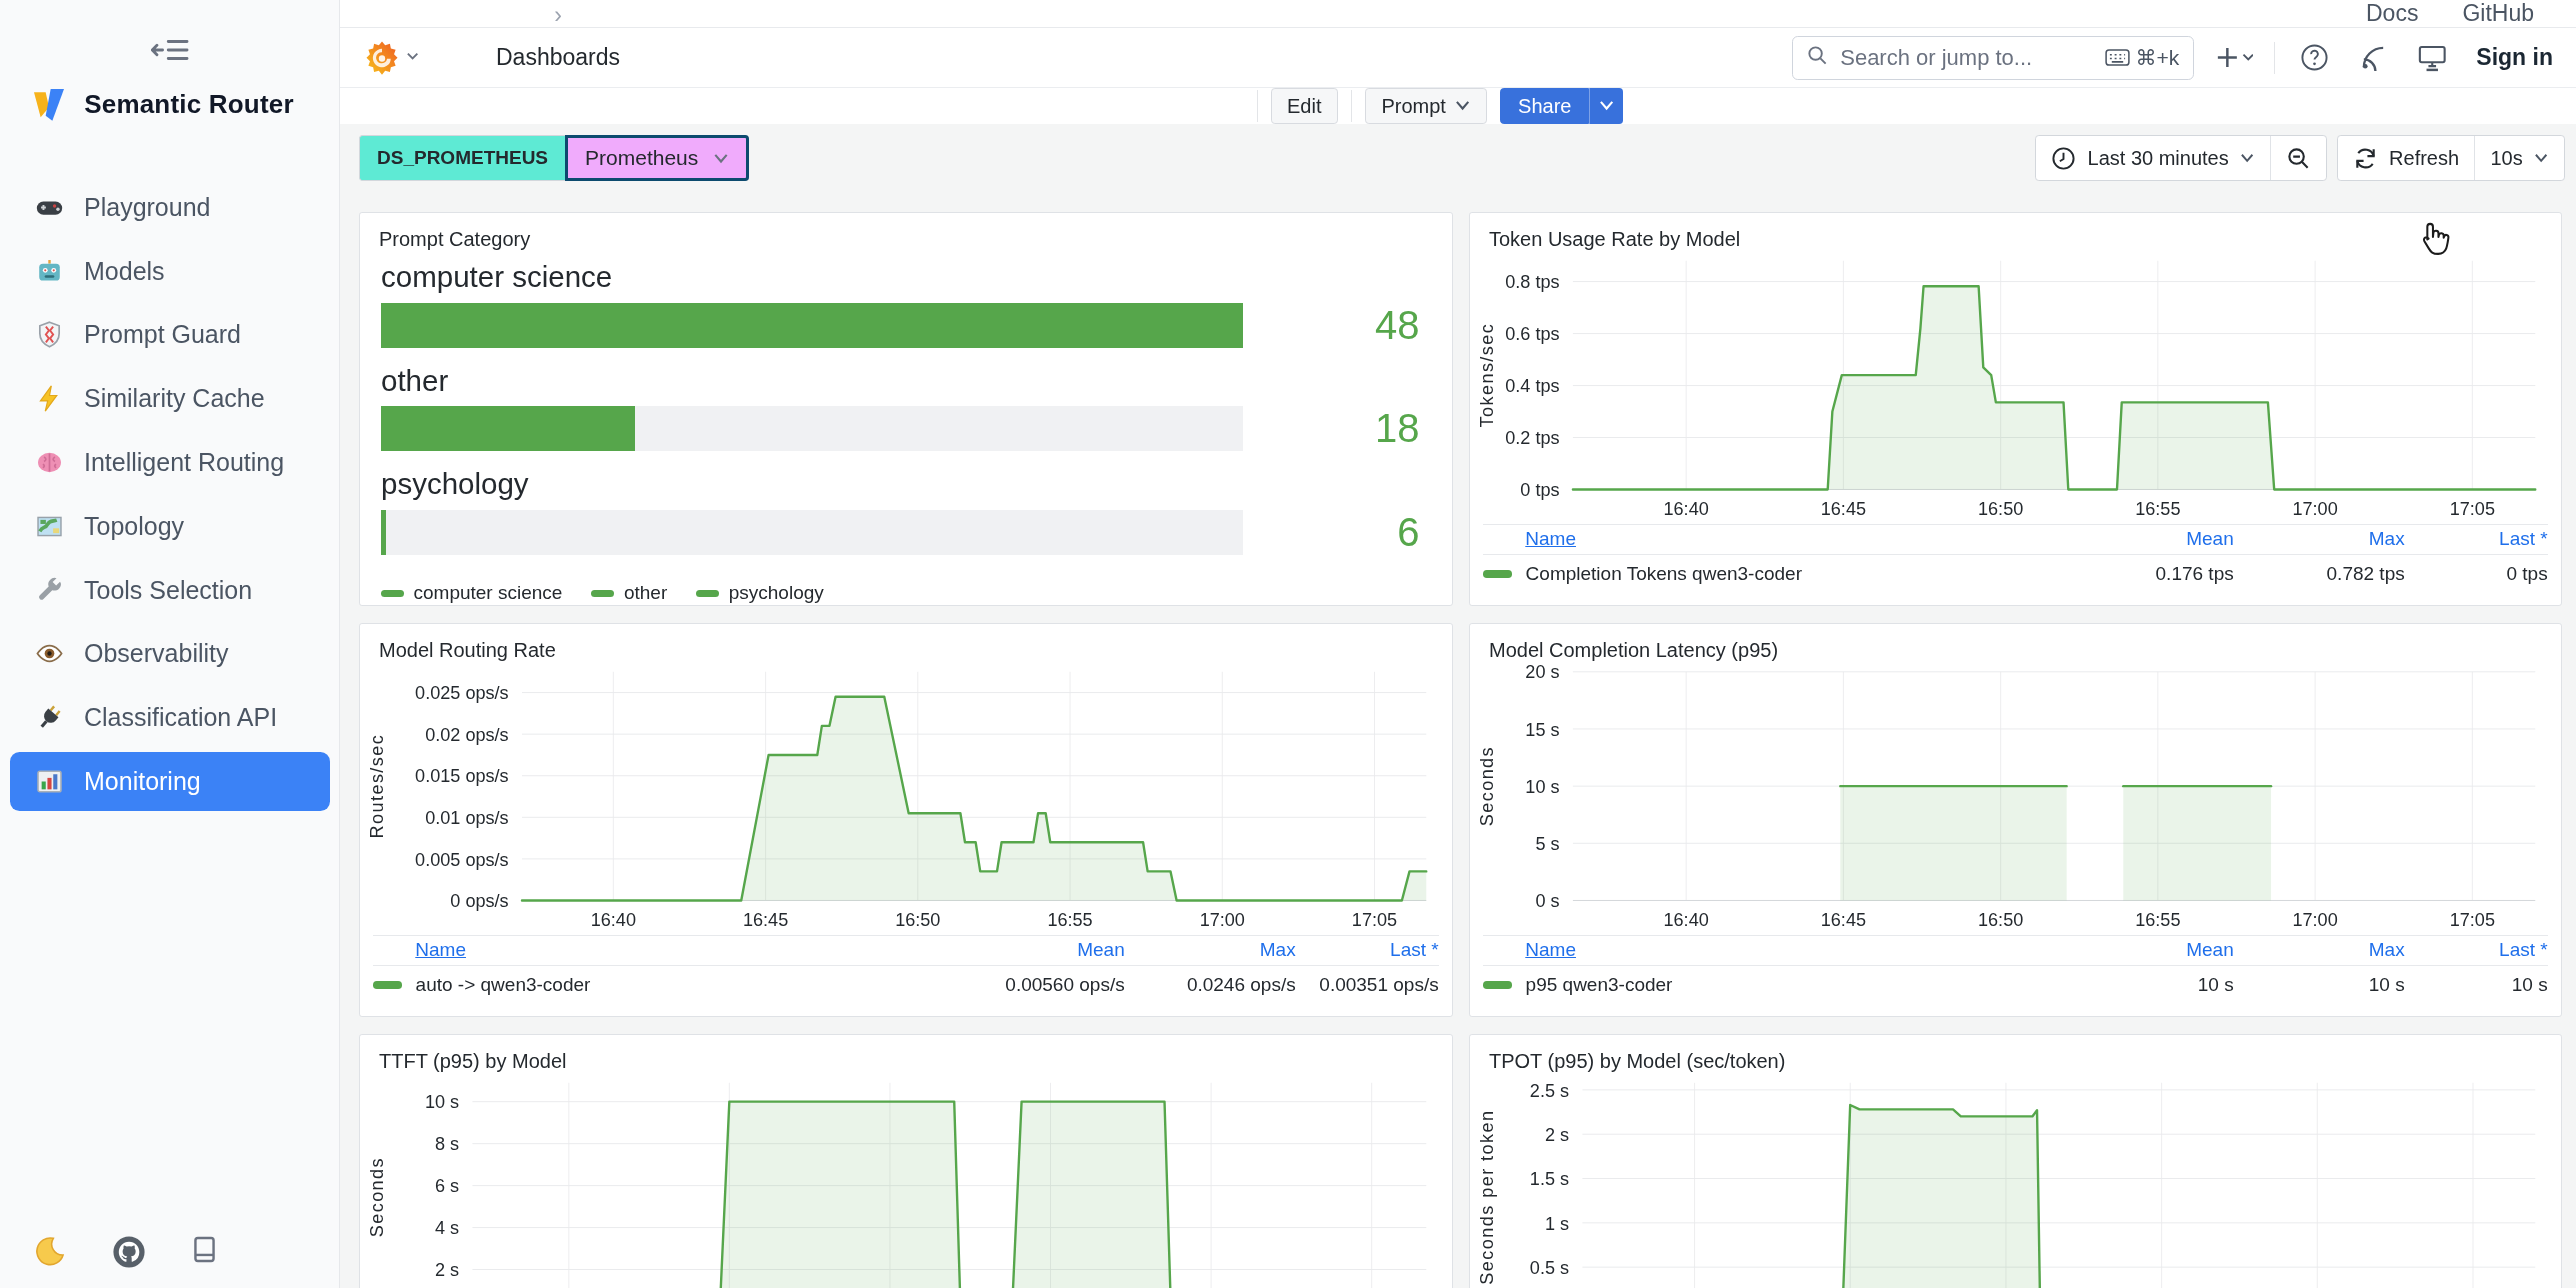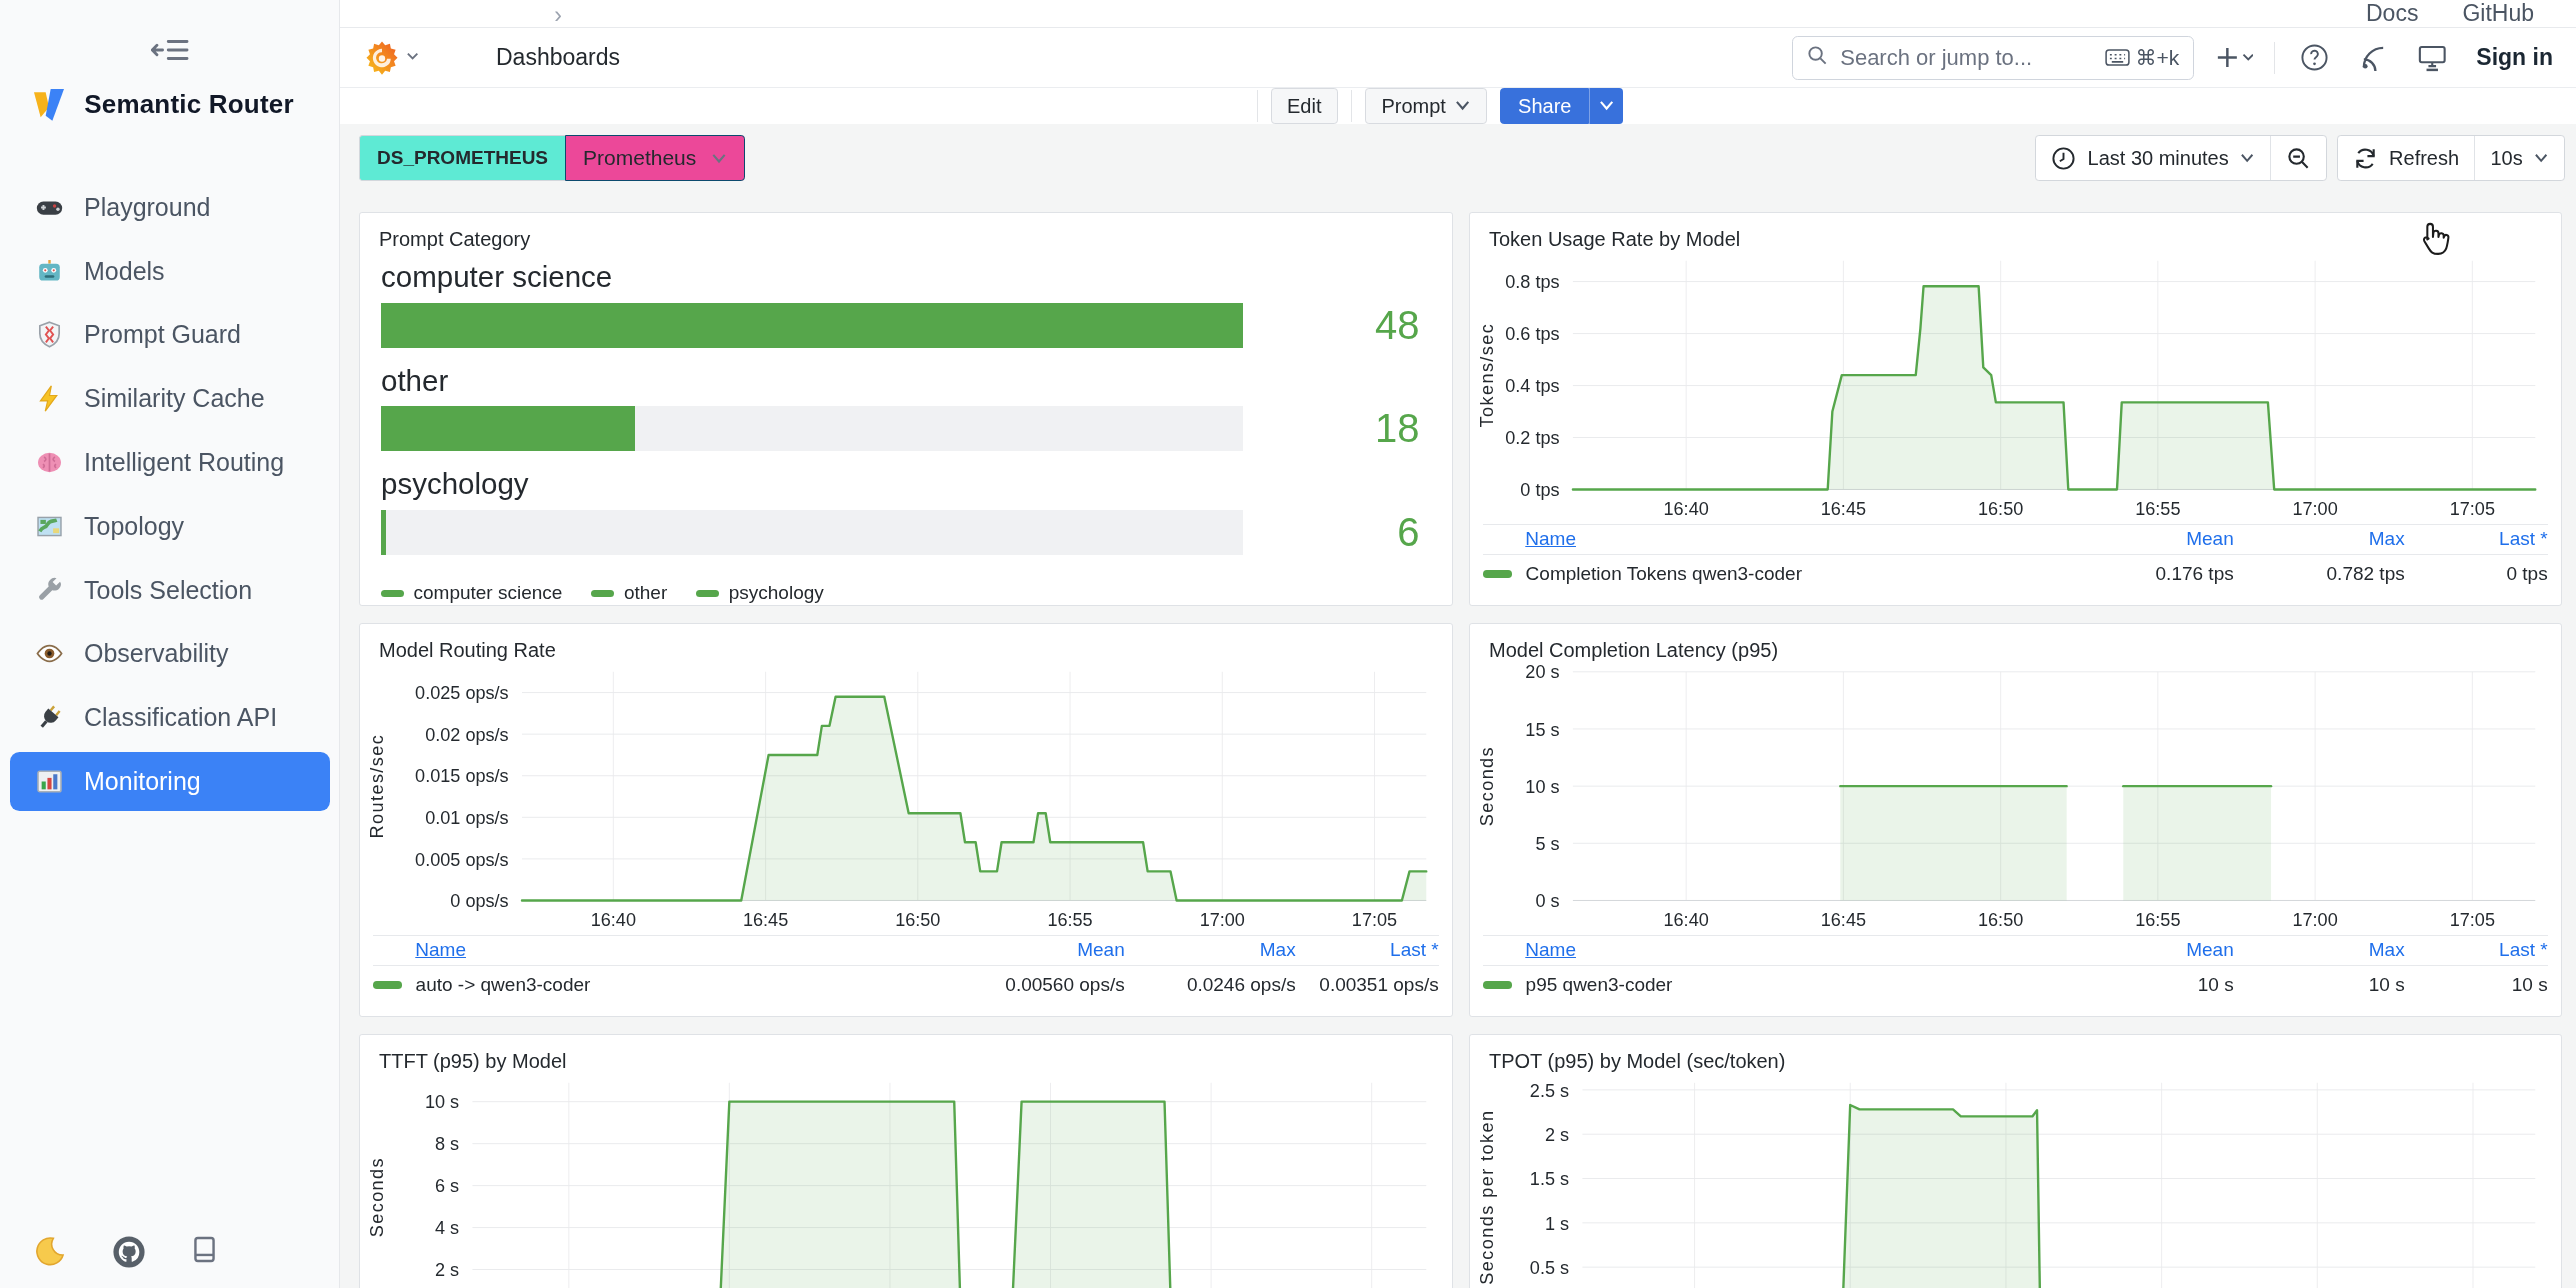--- a/index.html
+++ b/index.html
@@ -57,22 +57,22 @@
   .share-caret { width:34px; height:36px; background:#3871dc; border-radius:0 3.8px 3.8px 0;
     border-left:1px solid rgba(255,255,255,.35); display:flex; align-items:center;
     justify-content:center; color:#fff; cursor:pointer; }
 
   .dashboard { flex:1; background:#f4f5f5; padding:11.4px 11.4px 0 19px; position:relative; }
   .controls-row { height:46px; display:flex; align-items:center; margin-bottom:31px; }
   .ds-group { display:flex; height:46px; }
   .ds-chip { display:flex; align-items:center; padding:0 17px; background:#5eead4;
     border:1px solid #d3d7dc; border-right:none; border-radius:3.8px 0 0 3.8px;
     font-size:19px; font-weight:600; color:#24292e; }
-  .ds-select { display:flex; align-items:center; gap:15.2px; padding:0 17px; background:#ec4899;
-    border:1px solid #0c4a6e; border-radius:0 3.8px 3.8px 0; font-size:21px; cursor:pointer; }
+  .ds-select { display:flex; align-items:center; gap:15.2px; padding:0 17px; background:#f0abfc;
+    border:3px solid #0c4a6e; border-radius:0 3.8px 3.8px 0; font-size:21px; cursor:pointer; }
   .controls-right { margin-left:auto; display:flex; gap:9.5px; }
   .tc-group { display:flex; height:46px; border:1px solid #d3d7dc; border-radius:3.8px; background:#fff; }
   .tc-seg { display:flex; align-items:center; gap:11.4px; padding:0 15.2px; font-size:20px;
     font-weight:500; cursor:pointer; color:#24292e; }
   .tc-seg + .tc-seg { border-left:1px solid #e0e3e7; }
 
   .grid { display:grid; grid-template-columns:1094px 1093px; grid-template-rows:394px 394px 394px;
     column-gap:16px; row-gap:17px; }
   .panel { background:#fff; border:1px solid #dfe2e6; border-radius:2.9px; overflow:hidden; position:relative; }
   .panel-title { font-size:20px; font-weight:500; color:#24292e; padding:14.3px 19px 0 19px; cursor:pointer; }

